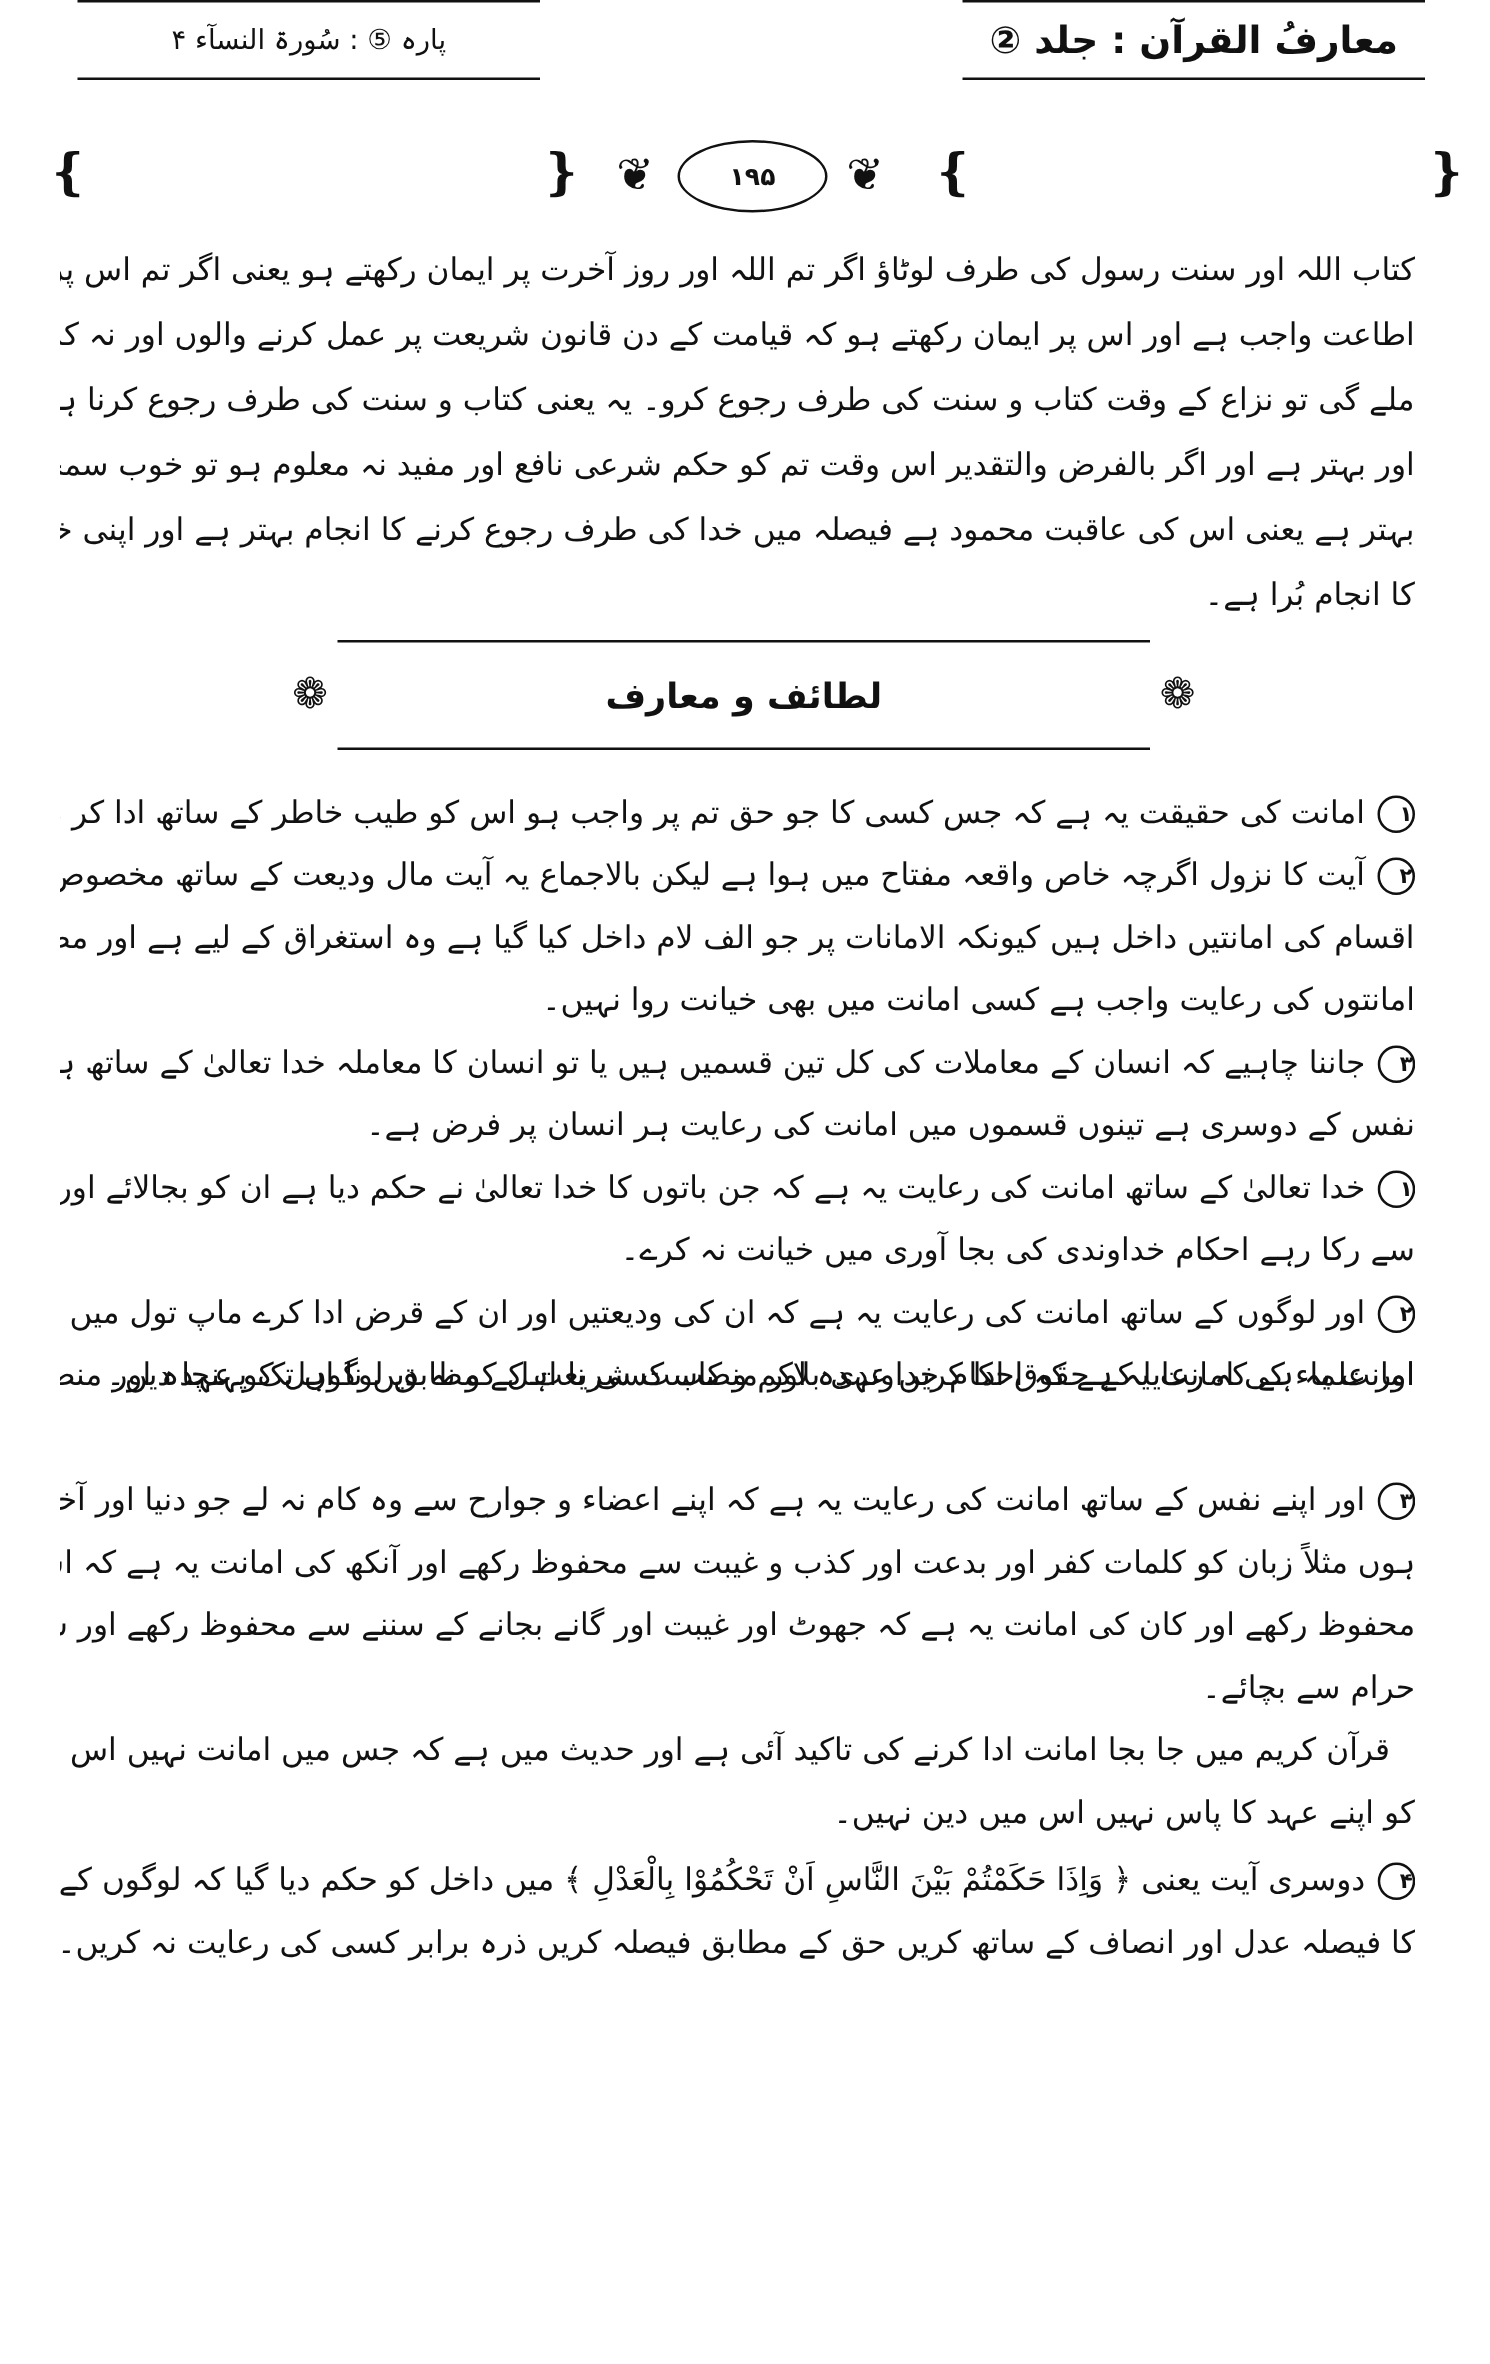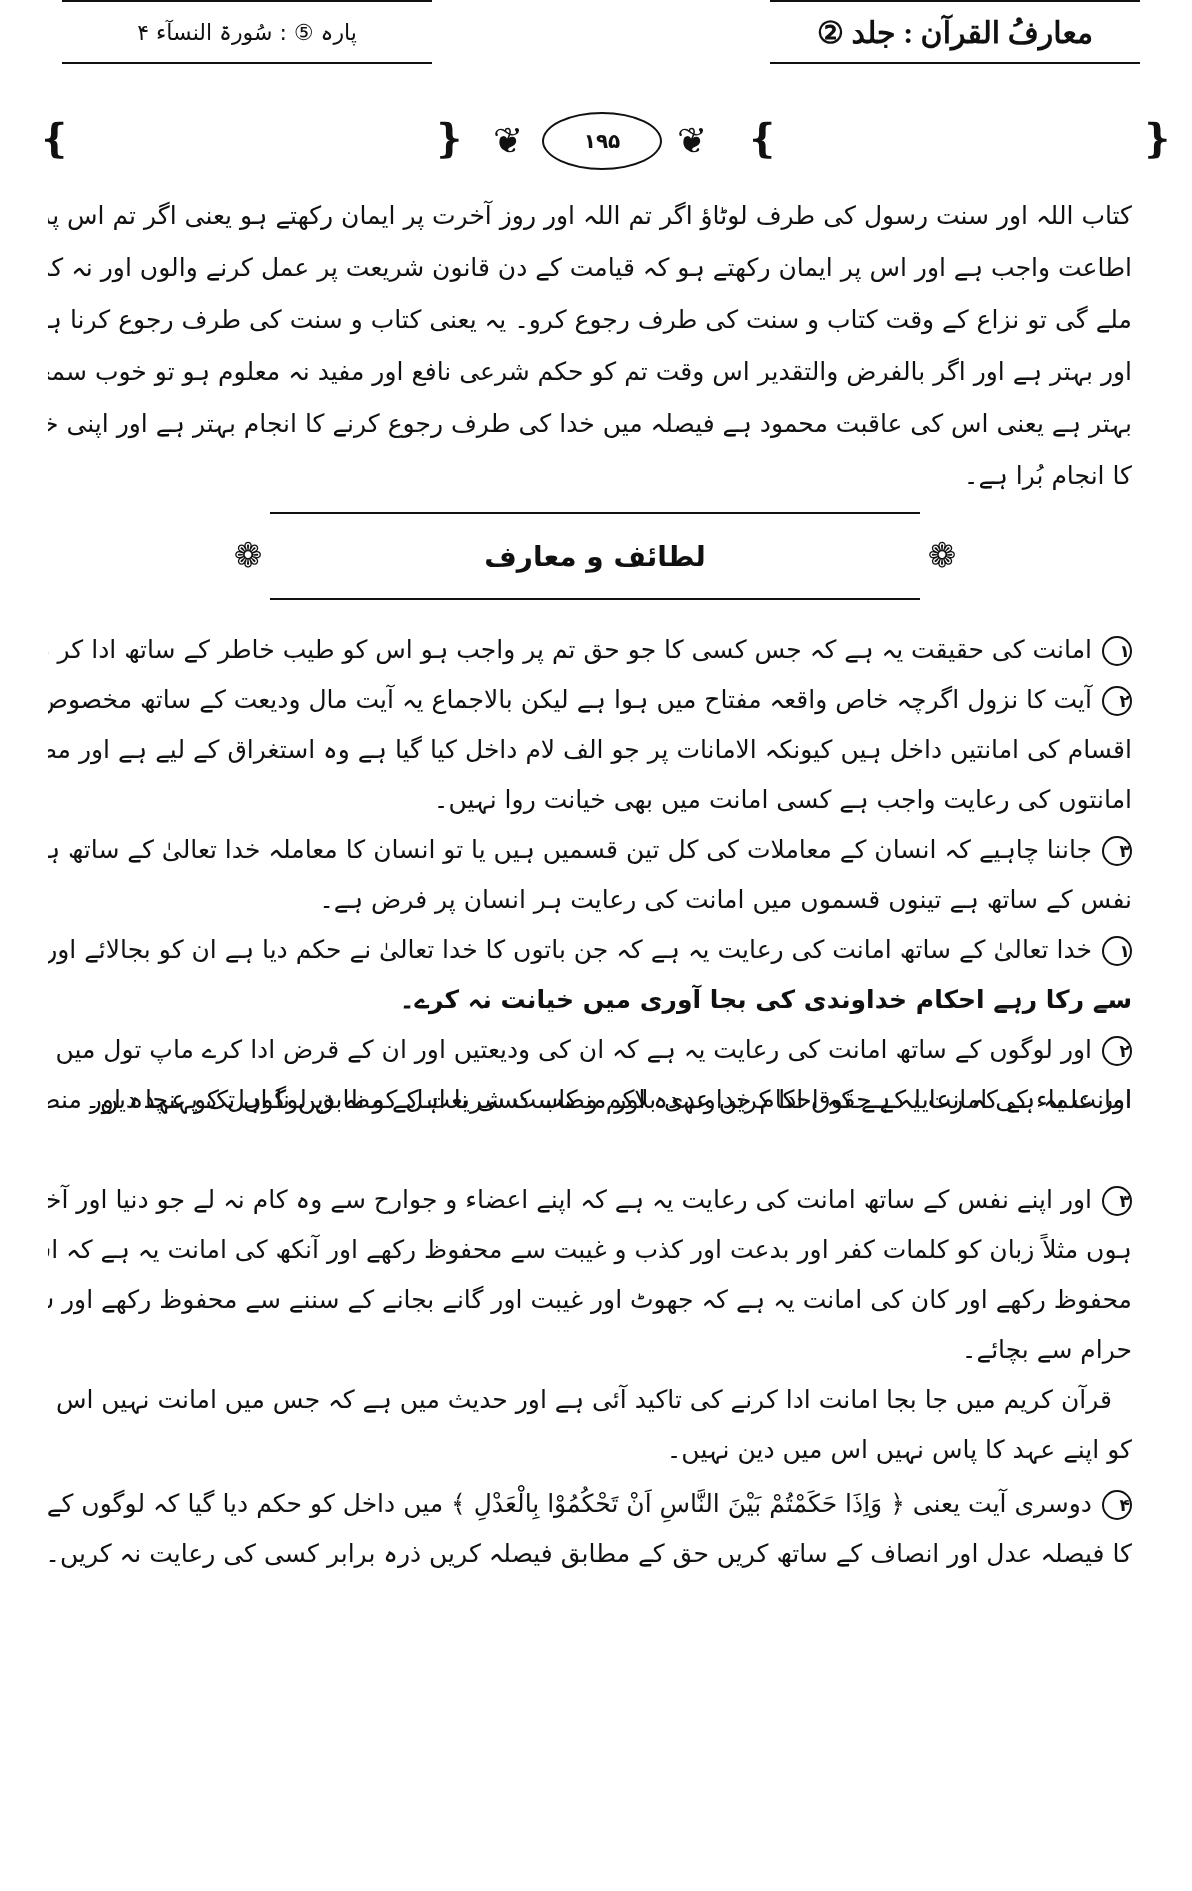--- a/index.html
+++ b/index.html
@@ -3,21 +3,21 @@
 <meta charset="utf-8">
 <style>
   html, body { margin:0; padding:0; background:#ffffff; }
   body { width:1192px; height:1891px; position:relative; overflow:hidden;
          font-family:"DejaVu Sans", sans-serif; color:#111; }
 
   
   .hdr { position:absolute; top:108px; height:66px; }
   .hdr-box { position:absolute; top:0; height:60px; border-top:2.5px solid #111; border-bottom:2.5px solid #111;
              display:flex; align-items:center; justify-content:center; }
-  .hdr-right { left:770px; width:370px;font-family:Liberation Serif, serif; }
+  .hdr-right { left:770px; width:370px; }
   .hdr-left { left:62px; width:370px;align-items:center; }
   .hdr-title { font-size:30px; font-weight:bold; direction:rtl; white-space:nowrap; }
   .hdr-sub { font-size:22px; direction:rtl; white-space:nowrap; }
   .hdr-cap { position:absolute; top:4px; width:26px; height:56px; font-size:40px; line-height:52px; text-align:center; color:#111; }
   .pagenum-wrap { position:absolute; left:480px; top:110px; width:240px; height:62px; }
   .orn { position:absolute; top:6px; width:56px; height:50px; font-size:36px; line-height:50px; text-align:center; color:#111; }
   .pagenum { position:absolute; left:62px; top:2px; width:116px; height:54px; border:2.5px solid #111; border-radius:50%;
              display:flex; align-items:center; justify-content:center; font-size:20px; font-weight:bold; }
 
   
@@ -73,24 +73,24 @@
 
 <div>
 
   <div class="line last" style="top:630px;"><span class="num">۱</span><span>امانت کی حقیقت یہ ہے کہ جس کسی کا جو حق تم پر واجب ہو اس کو طیب خاطر کے ساتھ ادا کر دو۔</span></div>
 
   <div class="line" style="top:680px;"><span class="num">۲</span><span>آیت کا نزول اگرچہ خاص واقعہ مفتاح میں ہوا ہے لیکن بالاجماع یہ آیت مال ودیعت کے ساتھ مخصوص نہیں بلکہ لفظ امانات میں جملہ</span></div>
   <div class="line" style="top:730px;">اقسام کی امانتیں داخل ہیں کیونکہ الامانات پر جو الف لام داخل کیا گیا ہے وہ استغراق کے لیے ہے اور مطلب یہ ہے کہ جملہ اقسام کی</div>
   <div class="line last" style="top:780px;">امانتوں کی رعایت واجب ہے کسی امانت میں بھی خیانت روا نہیں۔</div>
 
   <div class="line" style="top:830px;"><span class="num">۳</span><span>جاننا چاہیے کہ انسان کے معاملات کی کل تین قسمیں ہیں یا تو انسان کا معاملہ خدا تعالیٰ کے ساتھ ہے اور یا لوگوں کے ساتھ اور یا اپنے</span></div>
-  <div class="line last" style="top:880px;">نفس کے ساتھ ہے تینوں قسموں میں امانت کی رعایت ہر انسان پر فرض ہے۔</div>
+  <div class="line last" style="top:880px;">نفس کے دوسری ہے تینوں قسموں میں امانت کی رعایت ہر انسان پر فرض ہے۔</div>
 
   <div class="line" style="top:930px;"><span class="num">۱</span><span>خدا تعالیٰ کے ساتھ امانت کی رعایت یہ ہے کہ جن باتوں کا خدا تعالیٰ نے حکم دیا ہے ان کو بجالائے اور جن باتوں سے منع کیا ہے ان</span></div>
-  <div class="line last" style="top:980px;font-weight:bold;">سے رکا رہے احکام خداوندی کی بجا آوری میں خیانت نہ کرے۔</div>
+  <div class="line last" style="top:980px;">سے رکا رہے احکام خداوندی کی بجا آوری میں خیانت نہ کرے۔</div>
 
   <div class="line" style="top:1030px;"><span class="num">۲</span><span>اور لوگوں کے ساتھ امانت کی رعایت یہ ہے کہ ان کی ودیعتیں اور ان کے قرض ادا کرے ماپ تول میں کمی نہ کرے اور بادشاہوں کی</span></div>
   <div class="line" style="top:1080px;">امانت یہ ہے کہ رعایا کے حقوق ادا کریں عہدہ اور منصب کسی نا اہل کو نہ دیں نا اہل کو عہدہ اور منصب دینا رعایا کے ساتھ خیانت ہے</div>
   <div class="line last" style="top:1080px;">اور علماء کی امانت یہ ہے کہ احکام خداوندی بلاکم و کاست شریعت کے مطابق لوگوں تک پہنچا دیں۔</div>
 
   <div class="line" style="top:1180px;"><span class="num">۳</span><span>اور اپنے نفس کے ساتھ امانت کی رعایت یہ ہے کہ اپنے اعضاء و جوارح سے وہ کام نہ لے جو دنیا اور آخرت میں اس کے لیے مضر</span></div>
   <div class="line" style="top:1230px;">ہوں مثلاً زبان کو کلمات کفر اور بدعت اور کذب و غیبت سے محفوظ رکھے اور آنکھ کی امانت یہ ہے کہ اس کو حرام کی طرف دیکھنے سے</div>
   <div class="line" style="top:1280px;">محفوظ رکھے اور کان کی امانت یہ ہے کہ جھوٹ اور غیبت اور گانے بجانے کے سننے سے محفوظ رکھے اور شرمگاہ کی امانت یہ ہے کہ اس کو</div>
   <div class="line last" style="top:1330px;">حرام سے بچائے۔</div>
 </div>

